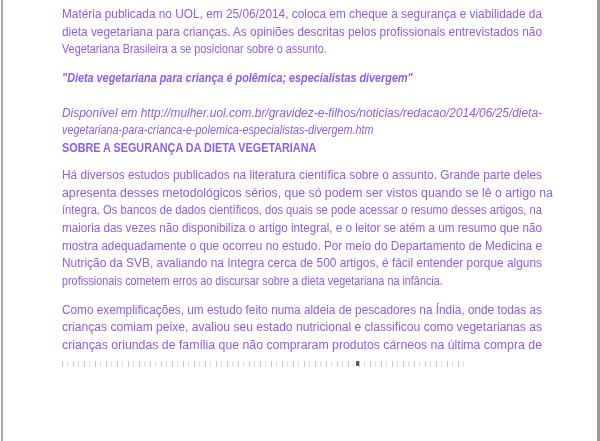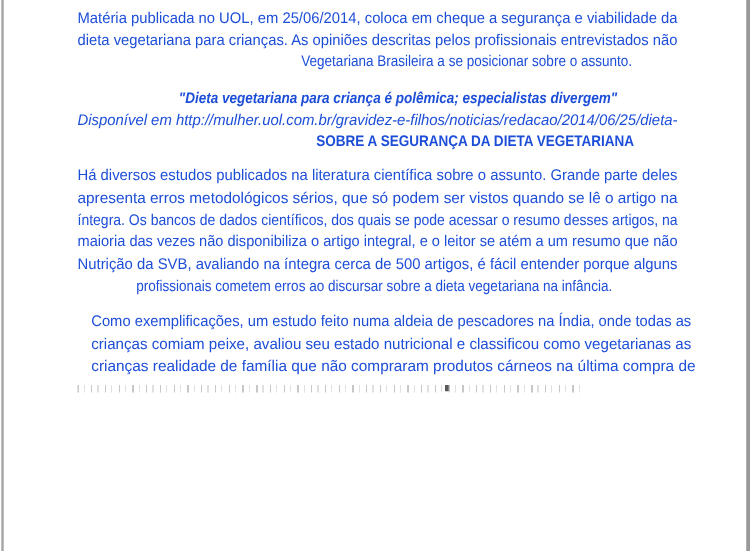--- a/index.html
+++ b/index.html
@@ -44,46 +44,48 @@
   }
   .clipped-line::after{
     content:"";
     position:absolute;left:294px;top:0;width:3px;height:5px;
     background:rgba(35,35,35,0.75);
   }
 </style>
 </head>
 <body>
 
-<div class="page" style="background: rgb(255, 255, 255); color: #1d4ed8; text-align: right;">
+<div class="page" style="background: rgb(255, 255, 255); color: #8b5cf6;">
   <div class="edge edge-left" style="background: rgb(166, 166, 166);"></div>
   <div class="edge edge-right" style="background: rgb(152, 152, 152);"></div>
   <div class="doc">
       <div class="block" style="margin-top: 0px;">
         <div class="line"><span style="transform: scaleX(0.96316);">Matéria publicada no UOL, em 25/06/2014, coloca em cheque a segurança e viabilidade da</span></div>
         <div class="line"><span style="transform: scaleX(0.961924);">dieta vegetariana para crianças. As opiniões descritas pelos profissionais entrevistados não</span></div>
         <div class="line"><span style="transform: scaleX(0.88);">Vegetariana Brasileira a se posicionar sobre o assunto.</span></div>
       </div>
       <div class="block s-bold-italic" style="margin-top: 11px;">
         <div class="line"><span style="transform: scaleX(0.88);">"Dieta vegetariana para criança é polêmica; especialistas divergem"</span></div>
       </div>
-      <div class="block s-italic" style="margin-top: 0;">
+      <div class="block s-italic" style="margin-top: 17px;">
         <div class="line"><span style="transform: scaleX(0.968169);">Disponível em http://mulher.uol.com.br/gravidez-e-filhos/noticias/redacao/2014/06/25/dieta-</span></div>
+        <div class="line"><span style="transform: scaleX(0.88);">vegetariana-para-crianca-e-polemica-especialistas-divergem.htm</span></div>
       </div>
       <div class="block s-bold" style="">
         <div class="line"><span style="transform: scaleX(0.88);">SOBRE A SEGURANÇA DA DIETA VEGETARIANA</span></div>
       </div>
       <div class="block" style="margin-top: 9px;">
         <div class="line"><span style="transform: scaleX(0.965886);">Há diversos estudos publicados na literatura científica sobre o assunto. Grande parte deles</span></div>
-        <div class="line"><span style="transform: scaleX(0.998862);">apresenta erros metodológicos sérios, que só podem ser vistos quando se lê o artigo na</span></div>
+        <div class="line"><span style="transform: scaleX(0.998862);">apresenta desses metodológicos sérios, que só podem ser vistos quando se lê o artigo na</span></div>
         <div class="line"><span style="transform: scaleX(0.910762);">íntegra. Os bancos de dados científicos, dos quais se pode acessar o resumo desses artigos, na</span></div>
         <div class="line"><span style="transform: scaleX(0.948939);">maioria das vezes não disponibiliza o artigo integral, e o leitor se atém a um resumo que não</span></div>
+        <div class="line"><span style="transform: scaleX(0.957934);">mostra adequadamente o que ocorreu no estudo. Por meio do Departamento de Medicina e</span></div>
         <div class="line"><span style="transform: scaleX(0.967163);">Nutrição da SVB, avaliando na íntegra cerca de 500 artigos, é fácil entender porque alguns</span></div>
         <div class="line"><span style="transform: scaleX(0.88);">profissionais cometem erros ao discursar sobre a dieta vegetariana na infância.</span></div>
       </div>
-      <div class="block" style="margin-top: 11px; margin-left: 11px;">
+      <div class="block" style="margin-top: 11px;">
         <div class="line"><span style="transform: scaleX(0.959251);">Como exemplificações, um estudo feito numa aldeia de pescadores na Índia, onde todas as</span></div>
         <div class="line"><span style="transform: scaleX(0.983544);">crianças comiam peixe, avaliou seu estado nutricional e classificou como vegetarianas as</span></div>
-        <div class="line"><span style="transform: scaleX(1.00033);">crianças realidade de família que não compraram produtos cárneos na última compra de</span></div>
+        <div class="line"><span style="transform: scaleX(1.00033);">crianças oriundas de família que não compraram produtos cárneos na última compra de</span></div>
       </div>
       <div class="clipped-line" style="margin-top: 6px;"></div>
     </div>
 </div>
 
 </body></html>

